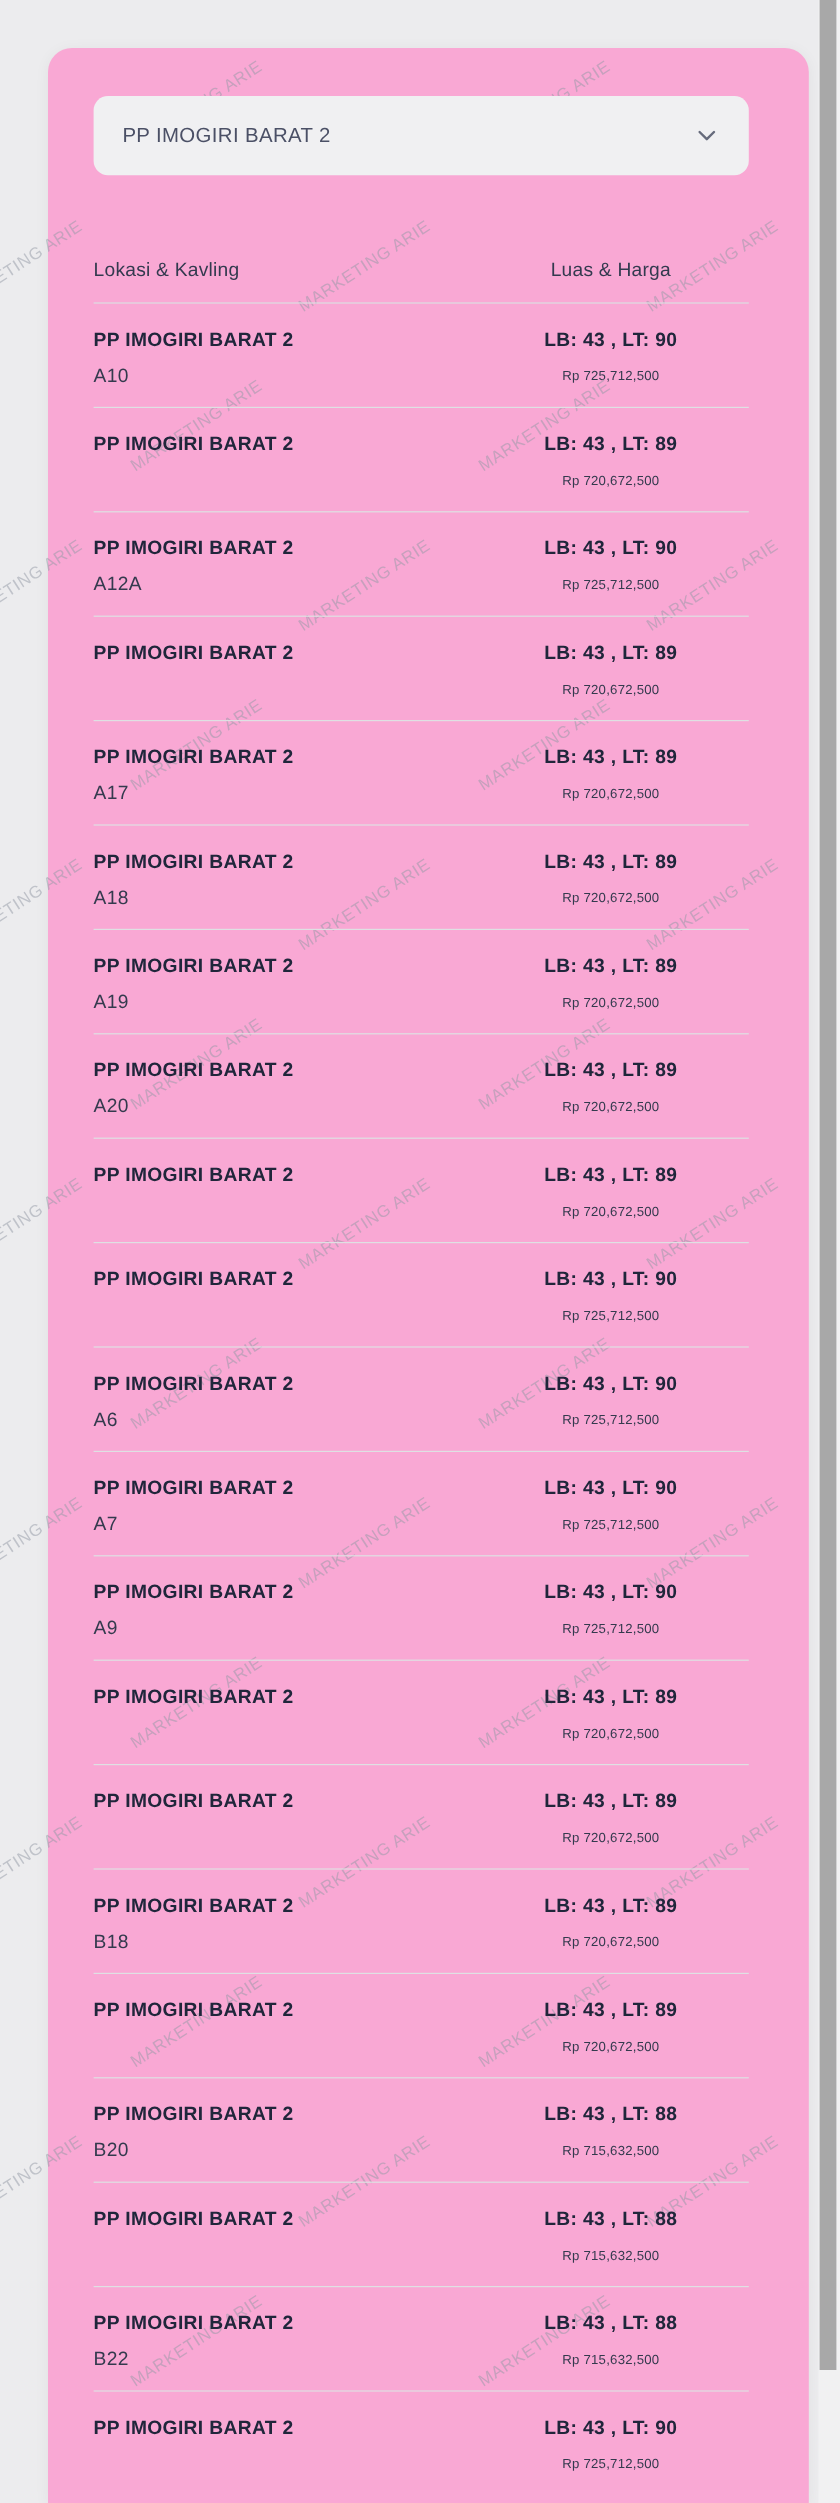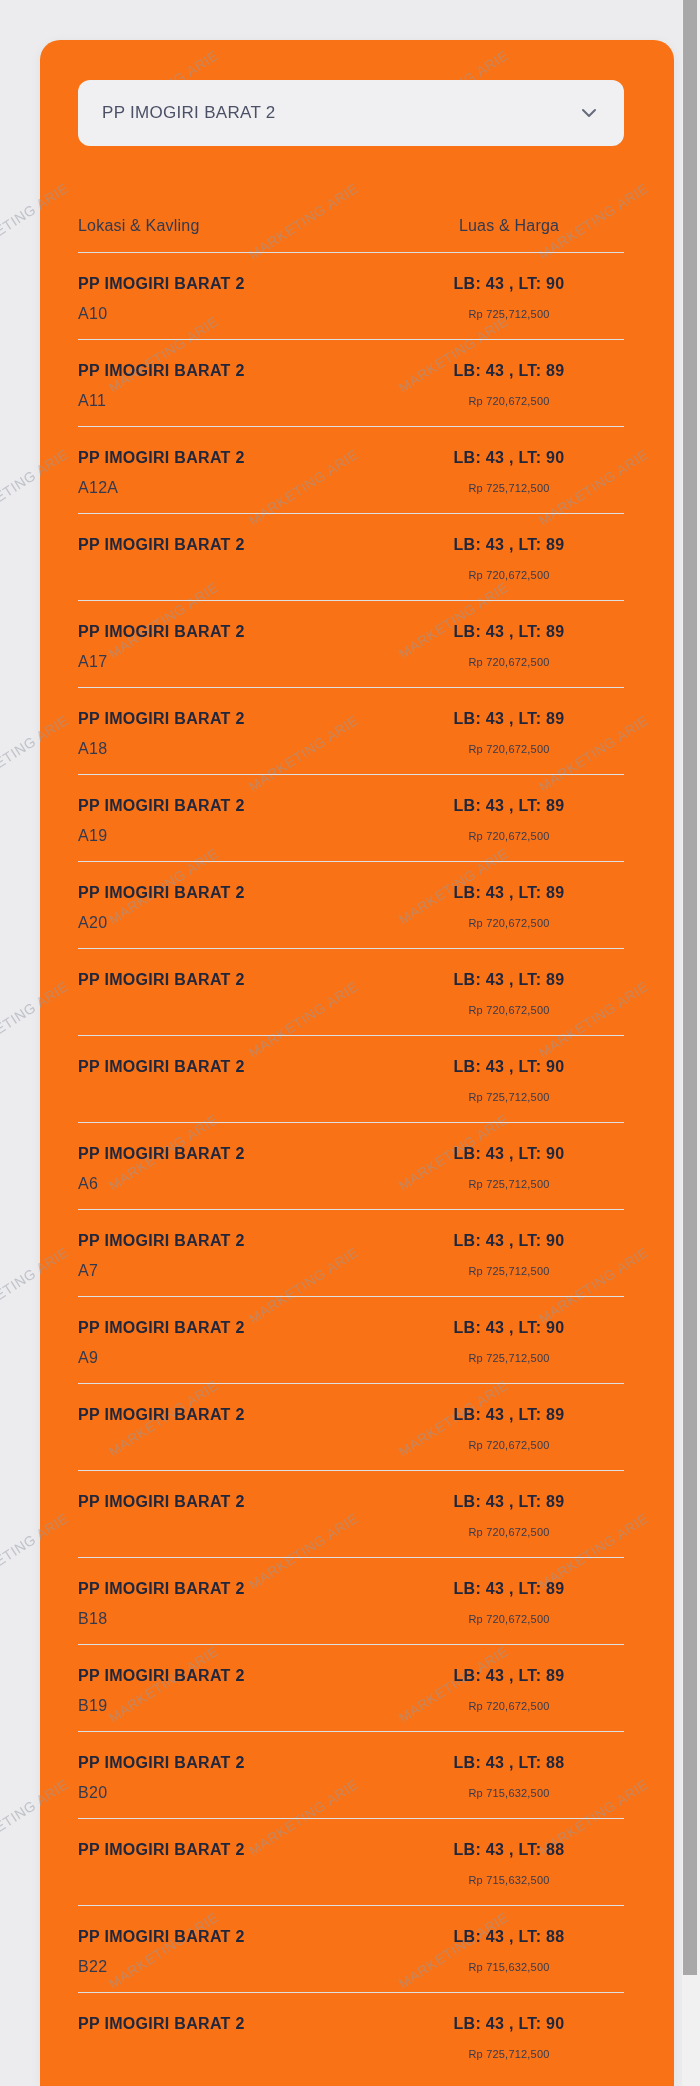--- a/index.html
+++ b/index.html
@@ -32,21 +32,21 @@
     white-space: nowrap;
   }
 
   
   .card {
     position: absolute;
     left: 40px;
     top: 40px;
     width: 634px;
     height: 2046px;
-    background: #f97316;
+    background: #f9a8d4;
     border-radius: 20px 20px 0 0;
     box-shadow: 0 2px 12px rgba(0,0,0,0.05);
     overflow: hidden;
   }
   .card-inner { padding: 40px 50px 0 38px; }
 
   
   .select {
     position: relative;
     z-index: 3;
@@ -216,21 +216,20 @@
     </div>
     <div class="cell-right">
       <div class="dims">LB: 43 , LT: 90</div>
       <div class="price">Rp 725,712,500</div>
     </div>
   </div>
 
   <div class="row">
     <div class="cell-left">
       <div class="project">PP IMOGIRI BARAT 2</div>
-      <div class="kavling">A11</div>
     </div>
     <div class="cell-right">
       <div class="dims">LB: 43 , LT: 89</div>
       <div class="price">Rp 720,672,500</div>
     </div>
   </div>
 
   <div class="row">
     <div class="cell-left">
       <div class="project">PP IMOGIRI BARAT 2</div>
@@ -376,21 +375,20 @@
     </div>
     <div class="cell-right">
       <div class="dims">LB: 43 , LT: 89</div>
       <div class="price">Rp 720,672,500</div>
     </div>
   </div>
 
   <div class="row">
     <div class="cell-left">
       <div class="project">PP IMOGIRI BARAT 2</div>
-      <div class="kavling">B19</div>
     </div>
     <div class="cell-right">
       <div class="dims">LB: 43 , LT: 89</div>
       <div class="price">Rp 720,672,500</div>
     </div>
   </div>
 
   <div class="row">
     <div class="cell-left">
       <div class="project">PP IMOGIRI BARAT 2</div>

